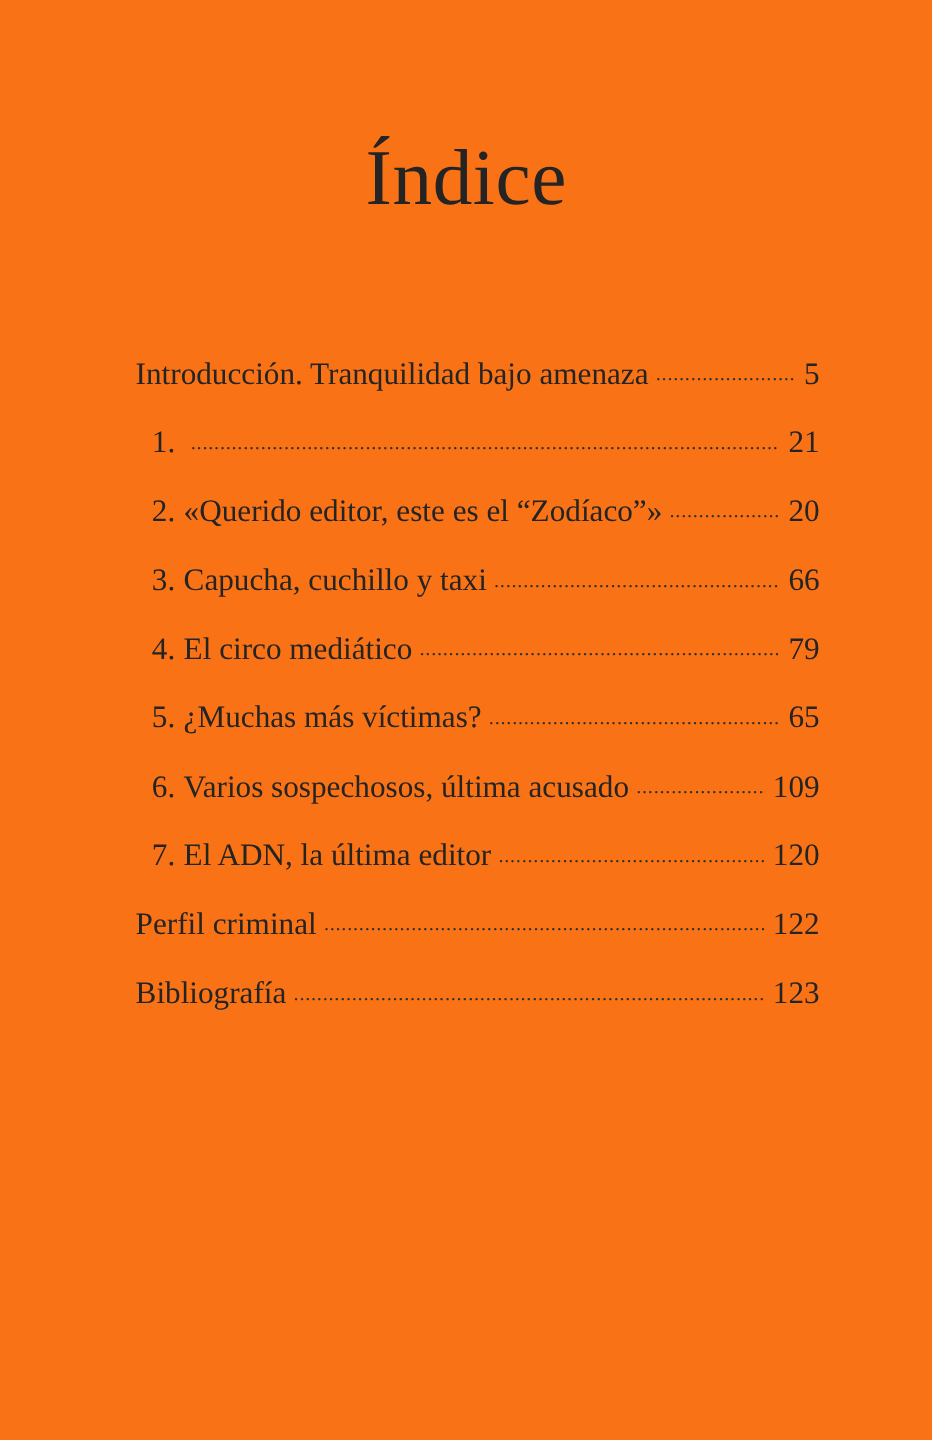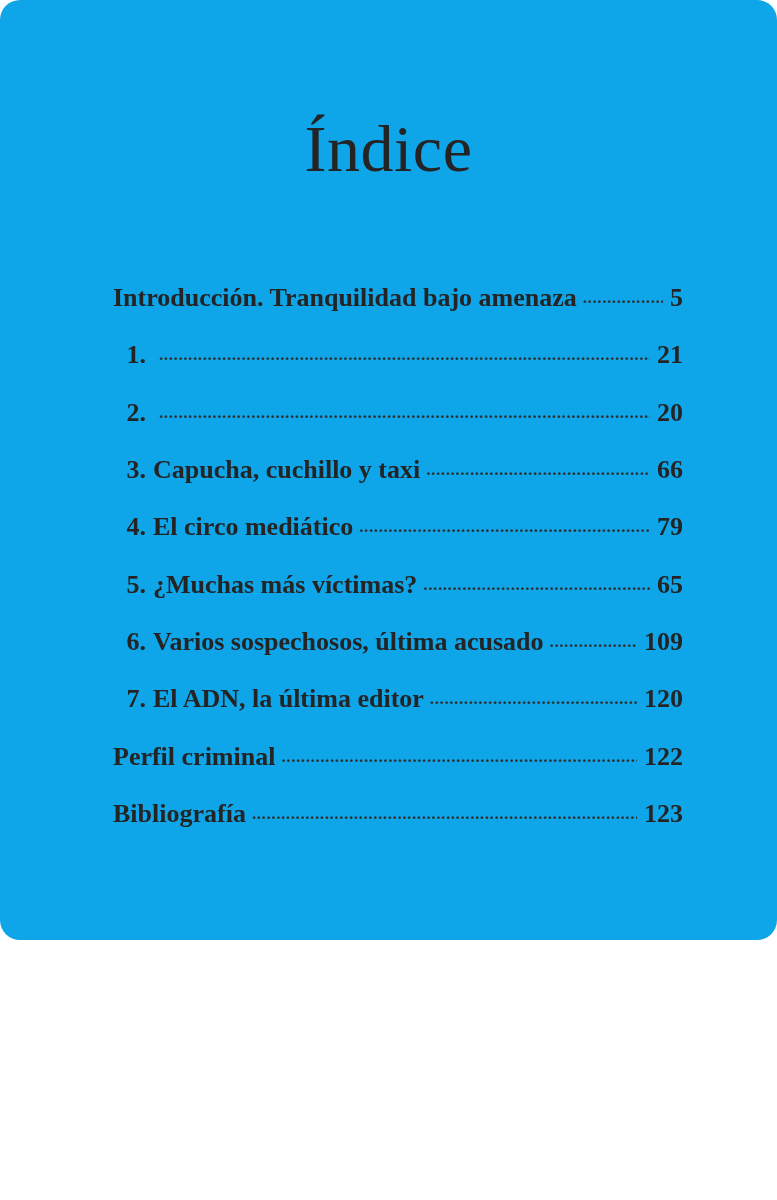--- a/index.html
+++ b/index.html
@@ -3,26 +3,25 @@
 <meta charset="utf-8">
 <style>
   html, body {
     margin: 0;
     padding: 0;
     background: #ffffff;
   }
   .page {
     position: relative;
     width: 777px;
-    height: 940px;
-    background: #0ea5e9;
+    height: 1200px;
+    background: #f97316;
     overflow: hidden;
     font-family: "Liberation Serif", "DejaVu Serif", serif;
     color: #242424;
-    border-radius: 20px;
   }
   .doc-title {
     position: absolute;
     top: 116px;
     left: 0;
     width: 100%;
     text-align: center;
     font-size: 66px;
     line-height: 1;
     font-weight: normal;
@@ -31,26 +30,25 @@
     color: #242424;
   }
   .toc {
     position: absolute;
     left: 113px;
     top: 283px;
     width: 570px;
   }
   .toc-row {
     display: flex;
-    align-items: flex-start;
+    align-items: center;
     height: 57.35px;
     font-size: 26px;
     line-height: 30px;
     white-space: nowrap;
-    font-weight: bold;
   }
   .num {
     flex: 0 0 33px;
     width: 33px;
     text-align: right;
     margin-right: 7px;
   }
   .label {
     flex: 0 0 auto;
   }
@@ -84,20 +82,21 @@
     </div>
 
     <div class="toc-row">
       <span class="num">1.</span>
       <span class="leader">................................................................................................................................................................</span>
       <span class="pagenum">21</span>
     </div>
 
     <div class="toc-row">
       <span class="num">2.</span>
+      <span class="label">«Querido editor, este es el “Zodíaco”»</span>
       <span class="leader">................................................................................................................................................................</span>
       <span class="pagenum">20</span>
     </div>
 
     <div class="toc-row">
       <span class="num">3.</span>
       <span class="label">Capucha, cuchillo y taxi</span>
       <span class="leader">................................................................................................................................................................</span>
       <span class="pagenum">66</span>
     </div>

